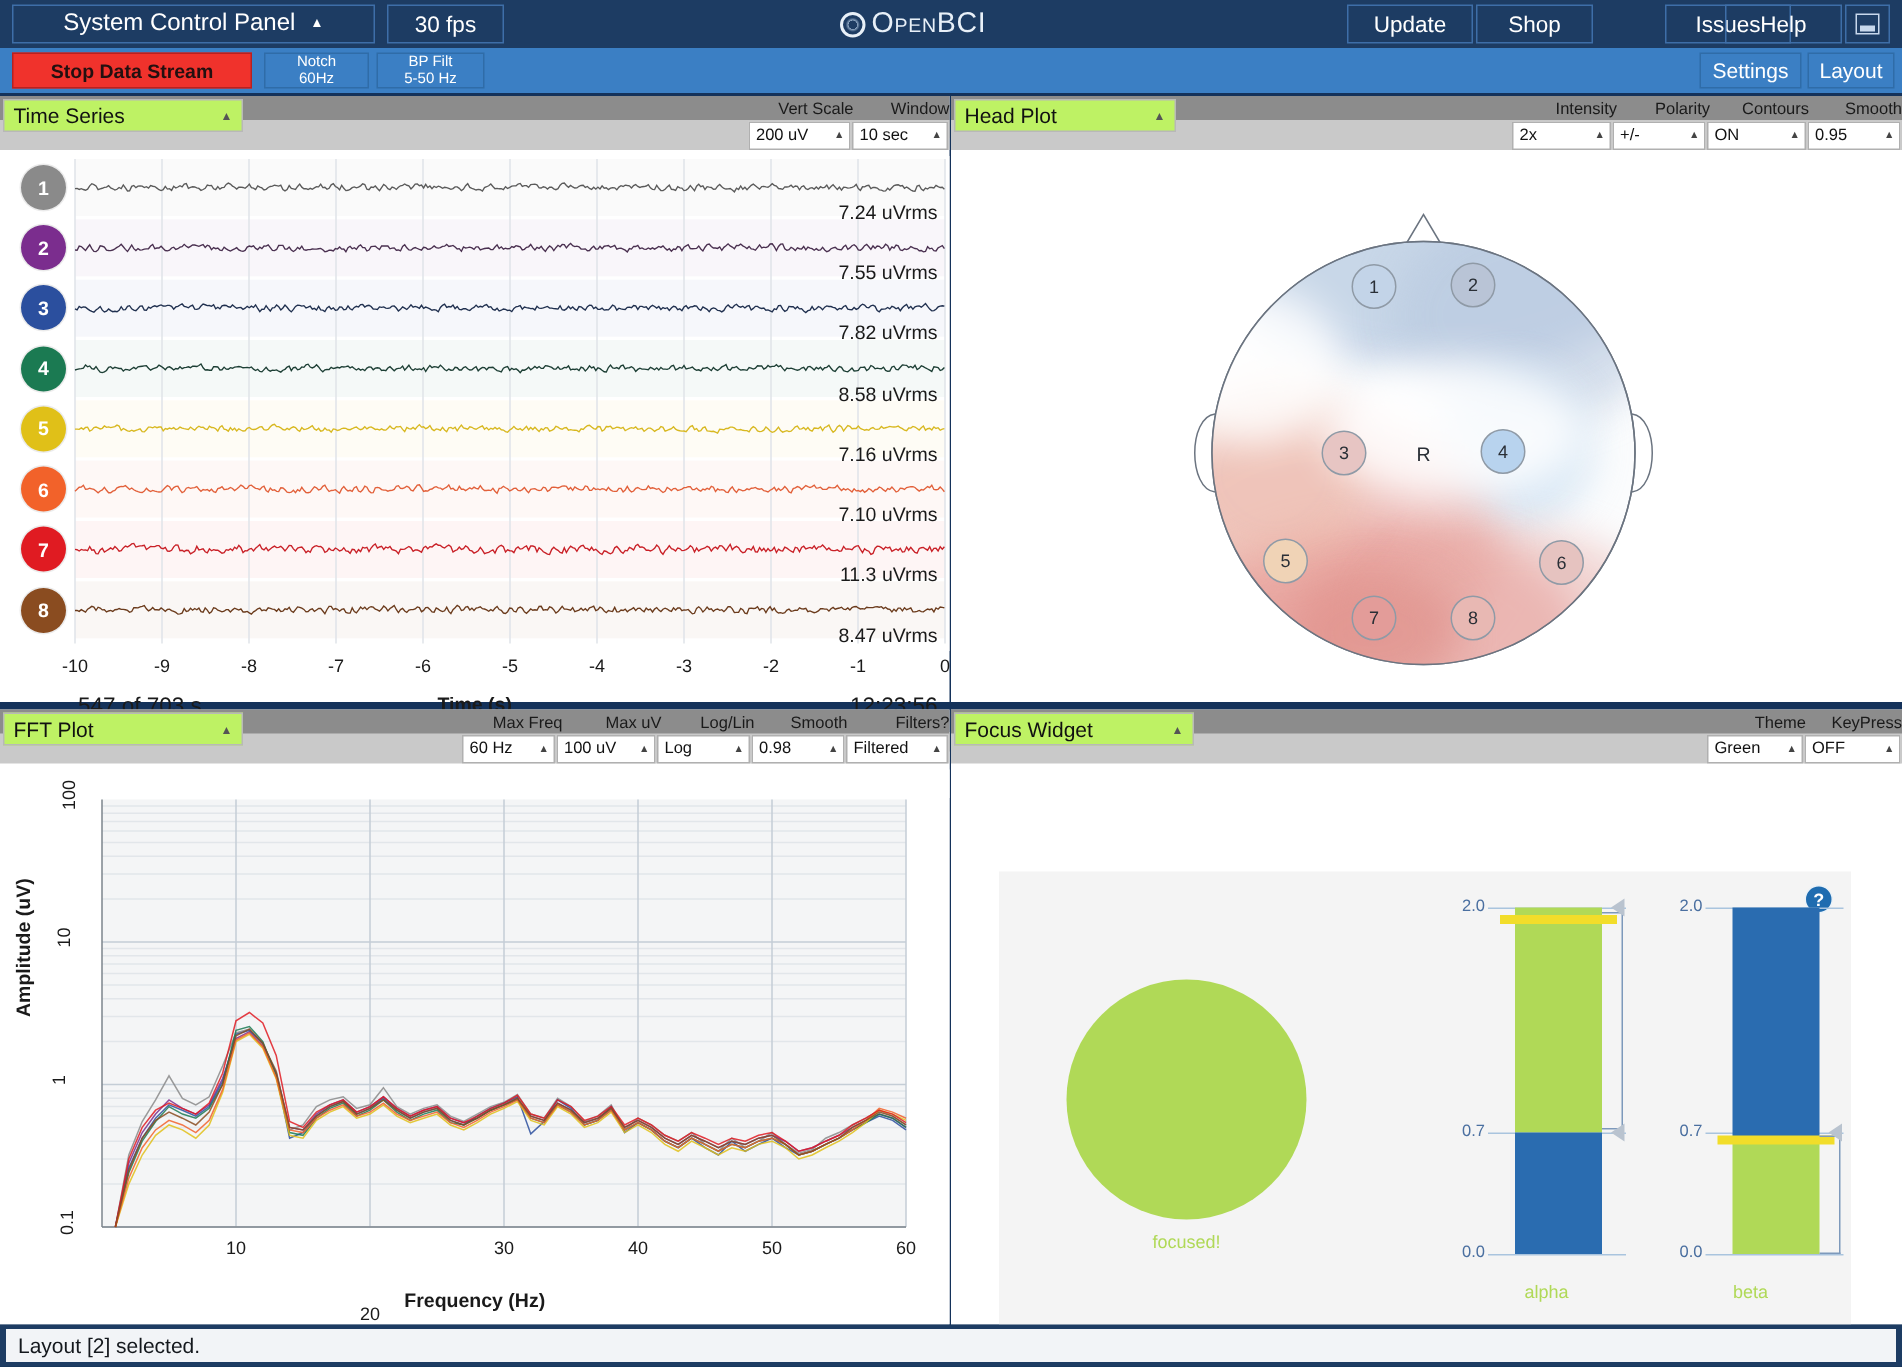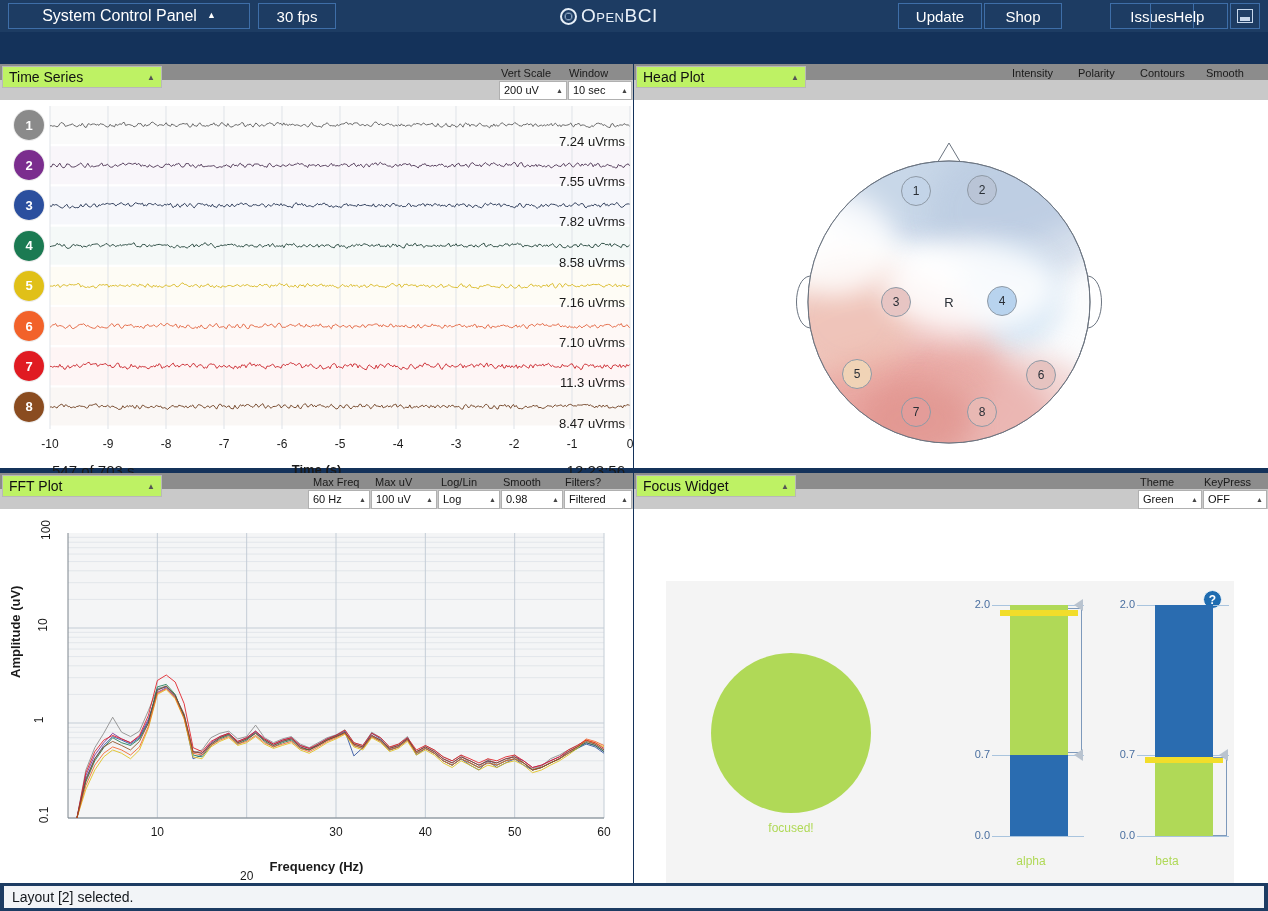--- a/index.html
+++ b/index.html
@@ -93,21 +93,21 @@
     background: #bef264; border: 1px solid #b8b8b8;
     display: flex; align-items: center; justify-content: space-between;
     padding: 0 6px; font-size: 14px; color: #111; cursor: pointer;
   }
   .panel-title .ca { font-size: 8px; color: #555; margin-left: 14px; }
   .ctrl-labels {
     position: absolute; right: 0; top: 0; height: 16px;
     display: flex; align-items: flex-end;
   }
   .ctrl-labels > div {
-    font-size: 11px; color: #1a1a1a; text-align: left; padding-bottom: 1px;
+    font-size: 11px; color: #1a1a1a; text-align: right; padding-bottom: 1px;
   }
   .ctrl-row {
     position: absolute; right: 0; top: 16px; height: 20px;
     display: flex; align-items: center;
   }
   .dd {
     height: 19px; background: #ffffff; border: 1px solid #b0b0b0;
     font-size: 11px; color: #111; display: flex; align-items: center;
     justify-content: space-between; padding: 0 3px 0 4px; cursor: pointer;
     margin-right: 1px;
@@ -265,20 +265,39 @@
       <span>Issues</span>
     </div>
     <div class="topbtn" id="help-btn">
       <span>Help</span>
     </div>
     <div class="topbtn" id="win-btn">
       <span class="wicon"></span>
     </div>
   </div>
 
+  <div class="subbar">
+    <div class="stopbtn">
+      <span>Stop Data Stream</span>
+    </div>
+    <div class="filtbtn" id="notch-btn">
+      <span>Notch</span>
+      <span>60Hz</span>
+    </div>
+    <div class="filtbtn" id="bpfilt-btn">
+      <span>BP Filt</span>
+      <span>5-50 Hz</span>
+    </div>
+    <div class="rightbtn" id="settings-btn">
+      <span>Settings</span>
+    </div>
+    <div class="rightbtn" id="layout-btn">
+      <span>Layout</span>
+    </div>
+  </div>
 
   <div class="panel" id="ts-panel">
     <div class="panel-hdr">
       <div class="subhdr-bg"></div>
       <div class="panel-title" style="width:160px">
         <span>Time Series</span>
         <span class="ca">▲</span>
       </div>
       <div class="ctrl-labels" id="ts-ctrl-labels">
           <div style="width: 68px;">Vert Scale</div>
@@ -371,29 +390,47 @@
       </svg>
       <div class="track">
         <div class="thumb" id="playthumb" style="left: 431px;"></div>
       </div>
     </div>
   </div>
 
   <div class="panel" id="hp-panel">
     <div class="panel-hdr">
       <div class="subhdr-bg"></div>
-      <div class="panel-title" style="width:170px">
+      <div class="panel-title" style="width:148px">
         <span>Head Plot</span>
         <span class="ca">▲</span>
       </div>
       <div class="ctrl-labels" id="hp-ctrl-labels">
           <div style="width: 66px;">Intensity</div>
           <div style="width: 62px;">Polarity</div>
           <div style="width: 66px;">Contours</div>
           <div style="width: 62px;">Smooth</div>
+        </div>
+      <div class="ctrl-row" id="hp-ctrl-row">
+          <div class="dd" style="width: 66px;">
+            <span>2x</span>
+            <span class="ca">▲</span>
+          </div>
+          <div class="dd" style="width: 62px;">
+            <span>+/-</span>
+            <span class="ca">▲</span>
+          </div>
+          <div class="dd" style="width: 66px;">
+            <span>ON</span>
+            <span class="ca">▲</span>
+          </div>
+          <div class="dd" style="width: 62px;">
+            <span>0.95</span>
+            <span class="ca">▲</span>
+          </div>
         </div>
     </div>
     <div id="hp-body">
       <svg id="hp-svg" width="634" height="364" style="position:absolute;left:0;top:0">
           <defs>
             <clipPath id="headclip">
               <circle cx="315" cy="198" r="141"></circle>
             </clipPath>
           </defs>
           <path d="M 299 66 L 315 39 L 331 66" fill="none" stroke="#6b7480" stroke-width="1"></path>

